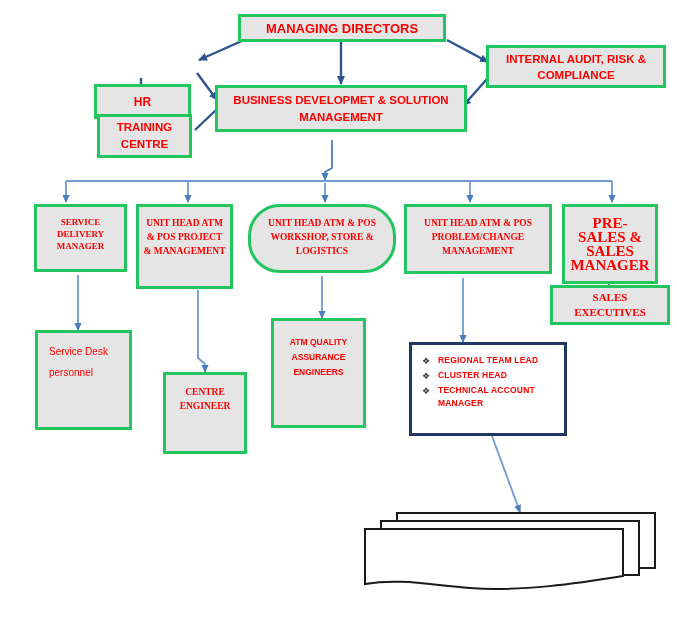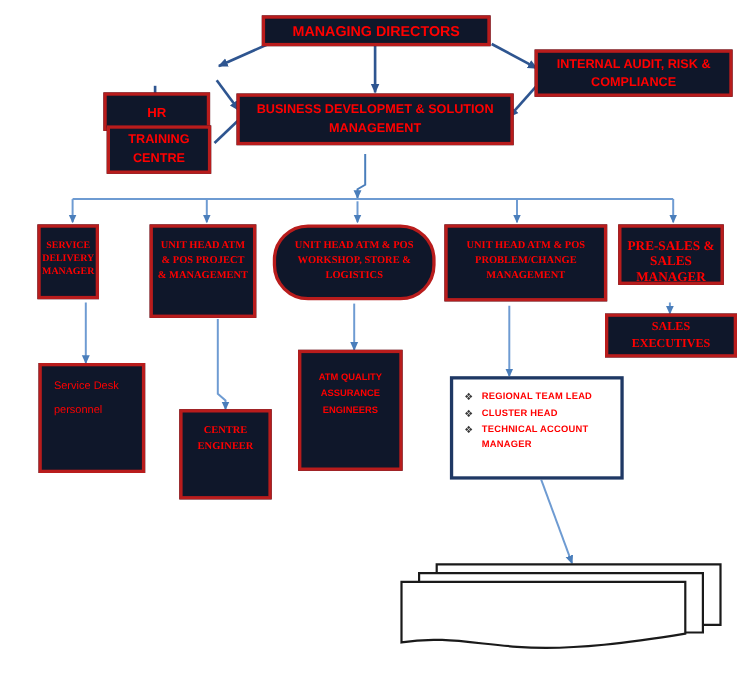--- a/index.html
+++ b/index.html
@@ -1,22 +1,22 @@
 <!DOCTYPE html>
 <html><head>
 <meta charset="utf-8">
 <style>
   html,body{margin:0;padding:0;background:#ffffff;}
   body{width:677px;height:618px;overflow:hidden;
        font-family:"Liberation Sans",sans-serif;}
   #chart-root{position:relative;width:677px;height:618px;background:#fff;}
   svg#org-svg{position:absolute;left:0;top:0;width:677px;height:618px;}
 
-  .node-box{position:absolute;box-sizing:border-box;background:#0f172a;
-            border:3px solid #b91c1c;display:flex;justify-content:center;
+  .node-box{position:absolute;box-sizing:border-box;background:#e5e5e5;
+            border:3px solid #22c55e;display:flex;justify-content:center;
             color:#FF0000;}
   .node-box.serif{font-family:"Liberation Serif",serif;font-weight:bold;}
   .node-box.sans{font-family:"Liberation Sans",sans-serif;font-weight:bold;}
   .node-box.center{align-items:center;text-align:center;}
   .node-box.top{align-items:flex-start;text-align:center;}
   .node-box.topleft{align-items:flex-start;justify-content:flex-start;text-align:left;}
   .node-inner{width:100%;padding:0 4px;}
 
   .doc-label{position:absolute;color:#3f3f3f;font-size:13px;
              font-family:"Liberation Sans",sans-serif;white-space:nowrap;}
@@ -96,37 +96,37 @@
   </div>
 
   <div class="node-box sans center" style="left:486px;top:45px;width:180px;height:43px;font-size:11.5px;line-height:16px;">
     <span class="node-inner">INTERNAL AUDIT, RISK &amp; COMPLIANCE</span>
   </div>
 
   <div class="node-box sans center" style="left:97px;top:114px;width:95px;height:44px;font-size:11.5px;line-height:17px;">
     <span class="node-inner">TRAINING CENTRE</span>
   </div>
 
-  <div class="node-box serif top" style="left:34px;top:204px;width:56px;height:68px;font-size:9px;line-height:12px;padding-top:9px;">
+  <div class="node-box serif top" style="left:34px;top:204px;width:93px;height:68px;font-size:9px;line-height:12px;padding-top:9px;">
     <span class="node-inner">SERVICE DELIVERY MANAGER</span>
   </div>
 
   <div class="node-box serif top" style="left:136px;top:204px;width:97px;height:85px;font-size:9.5px;line-height:14px;padding-top:9px;">
     <span class="node-inner">UNIT HEAD ATM &amp; POS PROJECT &amp; MANAGEMENT</span>
   </div>
 
   <div class="node-box serif top" style="left:248px;top:204px;width:148px;height:69px;font-size:9.5px;line-height:14px;padding-top:9px;border-radius:32px;">
     <span class="node-inner">UNIT HEAD ATM &amp; POS WORKSHOP, STORE &amp; LOGISTICS</span>
   </div>
 
   <div class="node-box serif top" style="left:404px;top:204px;width:148px;height:70px;font-size:9.5px;line-height:14px;padding-top:9px;">
     <span class="node-inner">UNIT HEAD ATM &amp; POS PROBLEM/CHANGE MANAGEMENT</span>
   </div>
 
-  <div class="node-box serif top" style="left:562px;top:204px;width:96px;height:55px;font-size:12px;line-height:14px;padding-top:9px;">
+  <div class="node-box serif top" style="left:562px;top:204px;width:96px;height:80px;font-size:15px;line-height:14px;padding-top:9px;">
     <span class="node-inner">PRE-SALES &amp; SALES MANAGER</span>
   </div>
 
   <div class="node-box sans topleft" style="left:35px;top:330px;width:97px;height:100px;font-size:10px;line-height:21px;font-weight:normal;padding:8px 0 0 7px;">
     <span class="node-inner">Service Desk personnel</span>
   </div>
 
   <div class="node-box serif top" style="left:163px;top:372px;width:84px;height:82px;font-size:9.5px;line-height:14px;padding-top:10px;">
     <span class="node-inner">CENTRE ENGINEER</span>
   </div>

